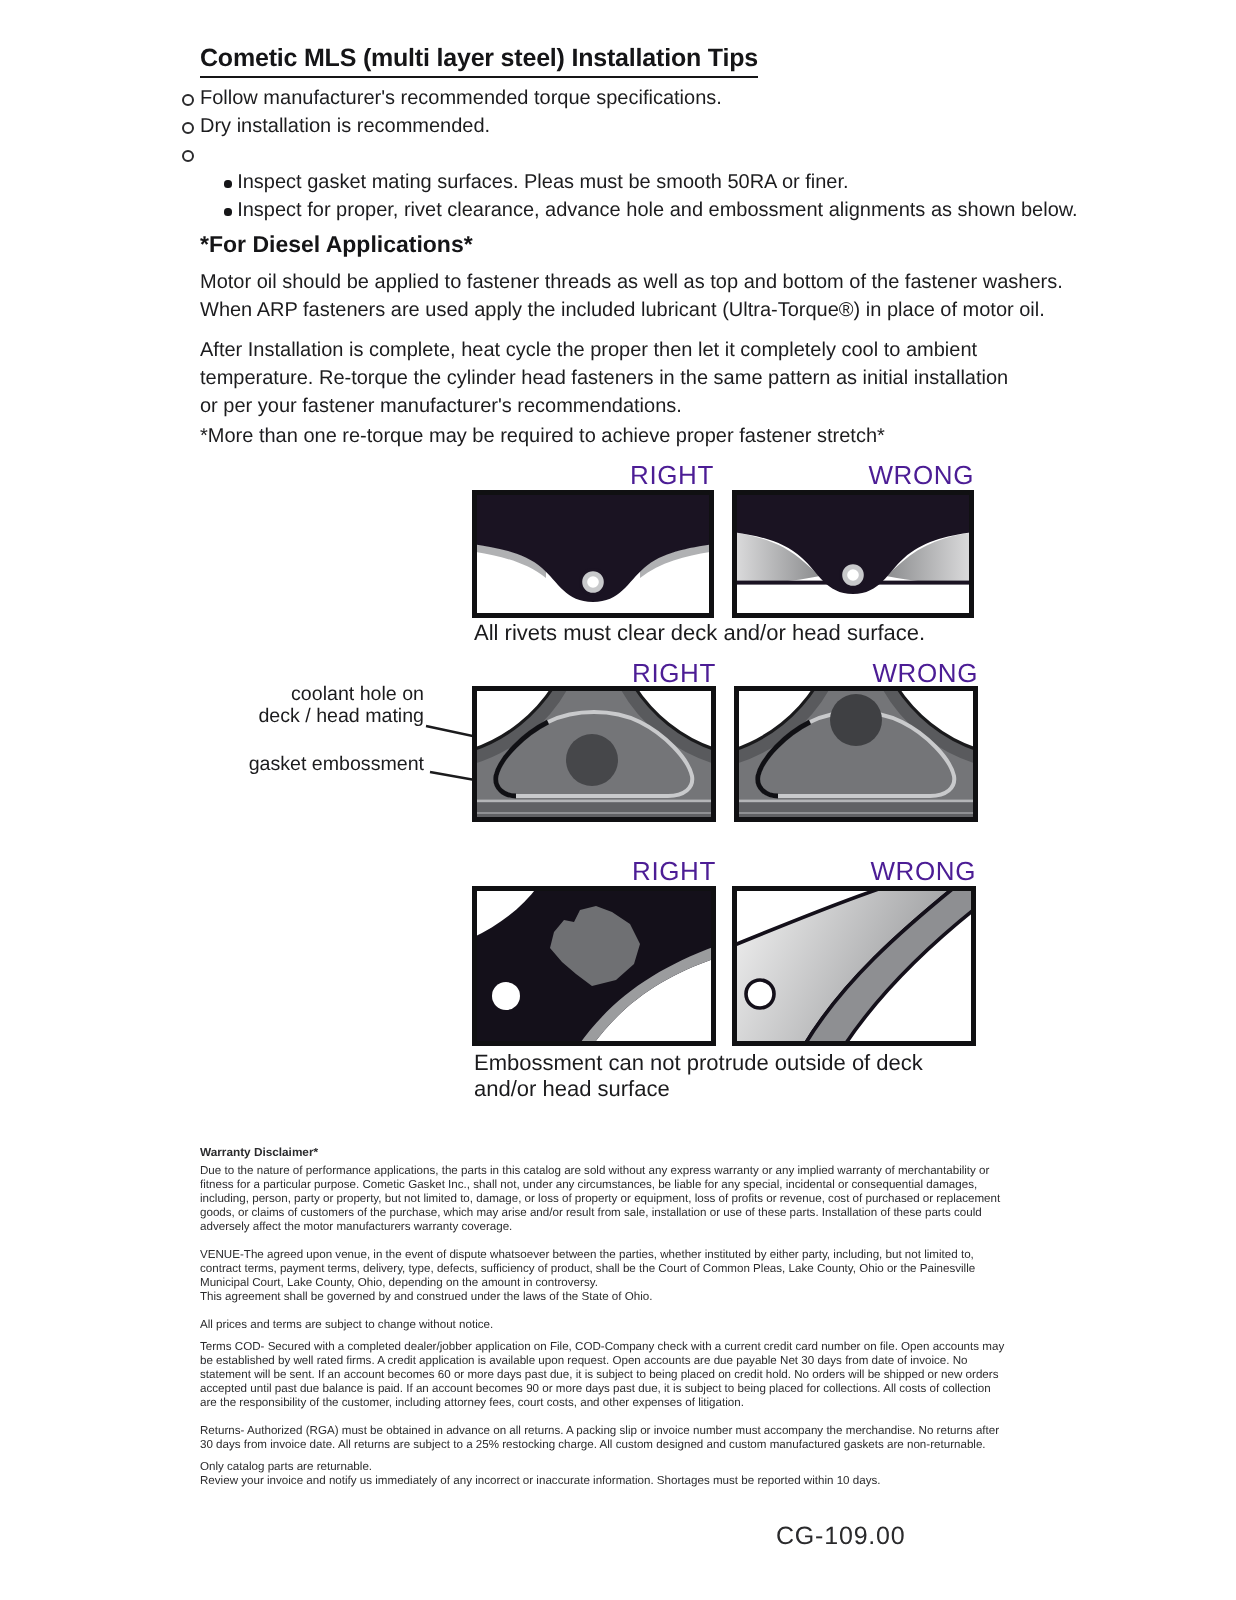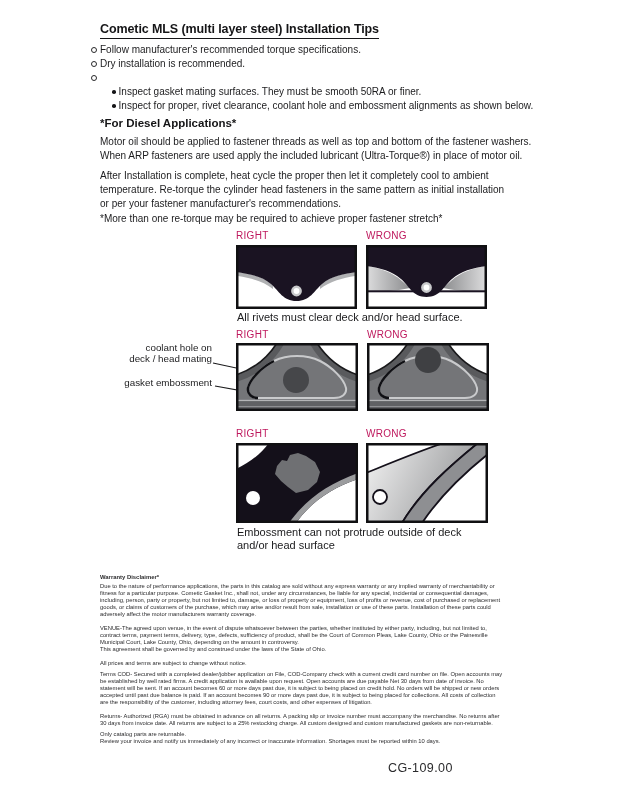--- a/index.html
+++ b/index.html
@@ -18,21 +18,21 @@
         margin:4px 3px 0 0;flex:0 0 auto;}
   .btxt{font-size:10px;line-height:14px;color:#1c1c1e;}
 
   .subbullets{left:112px;top:85px;}
   .dot{width:3.6px;height:3.6px;background:#161618;border-radius:50%;
        margin:5px 3px 0 0;flex:0 0 auto;}
 
   .h2{font-size:11.5px;font-weight:bold;color:#151517;}
   .para{font-size:10px;line-height:13.8px;color:#1c1c1e;}
 
-  .dlabel{width:121px;text-align:left;font-size:10px;letter-spacing:.3px;color:#be185d;}
+  .dlabel{width:121px;text-align:right;font-size:13px;letter-spacing:.3px;color:#4c1d95;}
   .caption{font-size:11px;line-height:13px;color:#1b1b1d;}
   .panel{line-height:0;}
   .panel svg{display:block;}
 
   .annot{font-size:9.8px;line-height:11px;color:#1b1b1d;text-align:right;}
 
   .disc{left:100px;top:574px;width:432px;color:#2b2b2d;}
   .disc-h{font-size:5.9px;line-height:7px;font-weight:bold;margin-bottom:2px;}
   .disc-p{font-size:5.8px;line-height:7px;margin:0 0 7px 0;}
   .disc-p.tight{margin-bottom:4px;}
@@ -56,25 +56,25 @@
       <span class="btxt">Dry installation is recommended.</span>
     </div>
     <div class="bullet-row">
       <span class="ring"></span>
     </div>
   </div>
 
   <div class="abs subbullets">
     <div class="bullet-row">
       <span class="dot"></span>
-      <span class="btxt">Inspect gasket mating surfaces.  They must be smooth 50RA or finer.</span>
+      <span class="btxt">Inspect gasket mating surfaces.  Pleas must be smooth 50RA or finer.</span>
     </div>
     <div class="bullet-row">
       <span class="dot"></span>
-      <span class="btxt">Inspect for proper, rivet clearance, coolant hole and embossment alignments as shown below.</span>
+      <span class="btxt">Inspect for proper, rivet clearance, advance hole and embossment alignments as shown below.</span>
     </div>
   </div>
 
   <div class="abs h2" style="left:100px;top:117px;">*For Diesel Applications*</div>
   <div class="abs para pre" style="left:100px;top:135px;width:450px;">Motor oil should be applied to fastener threads as well as top and bottom of the fastener washers.
 When ARP fasteners are used apply the included lubricant (Ultra-Torque®) in place of motor oil.</div>
   <div class="abs para pre" style="left:100px;top:169px;width:450px;">After Installation is complete, heat cycle the proper then let it completely cool to ambient
 temperature. Re-torque the cylinder head fasteners in the same pattern as initial installation
 or per your fastener manufacturer's recommendations.</div>
   <div class="abs para" style="left:100px;top:212px;width:450px;">*More than one re-torque may be required to achieve proper fastener stretch*</div>

